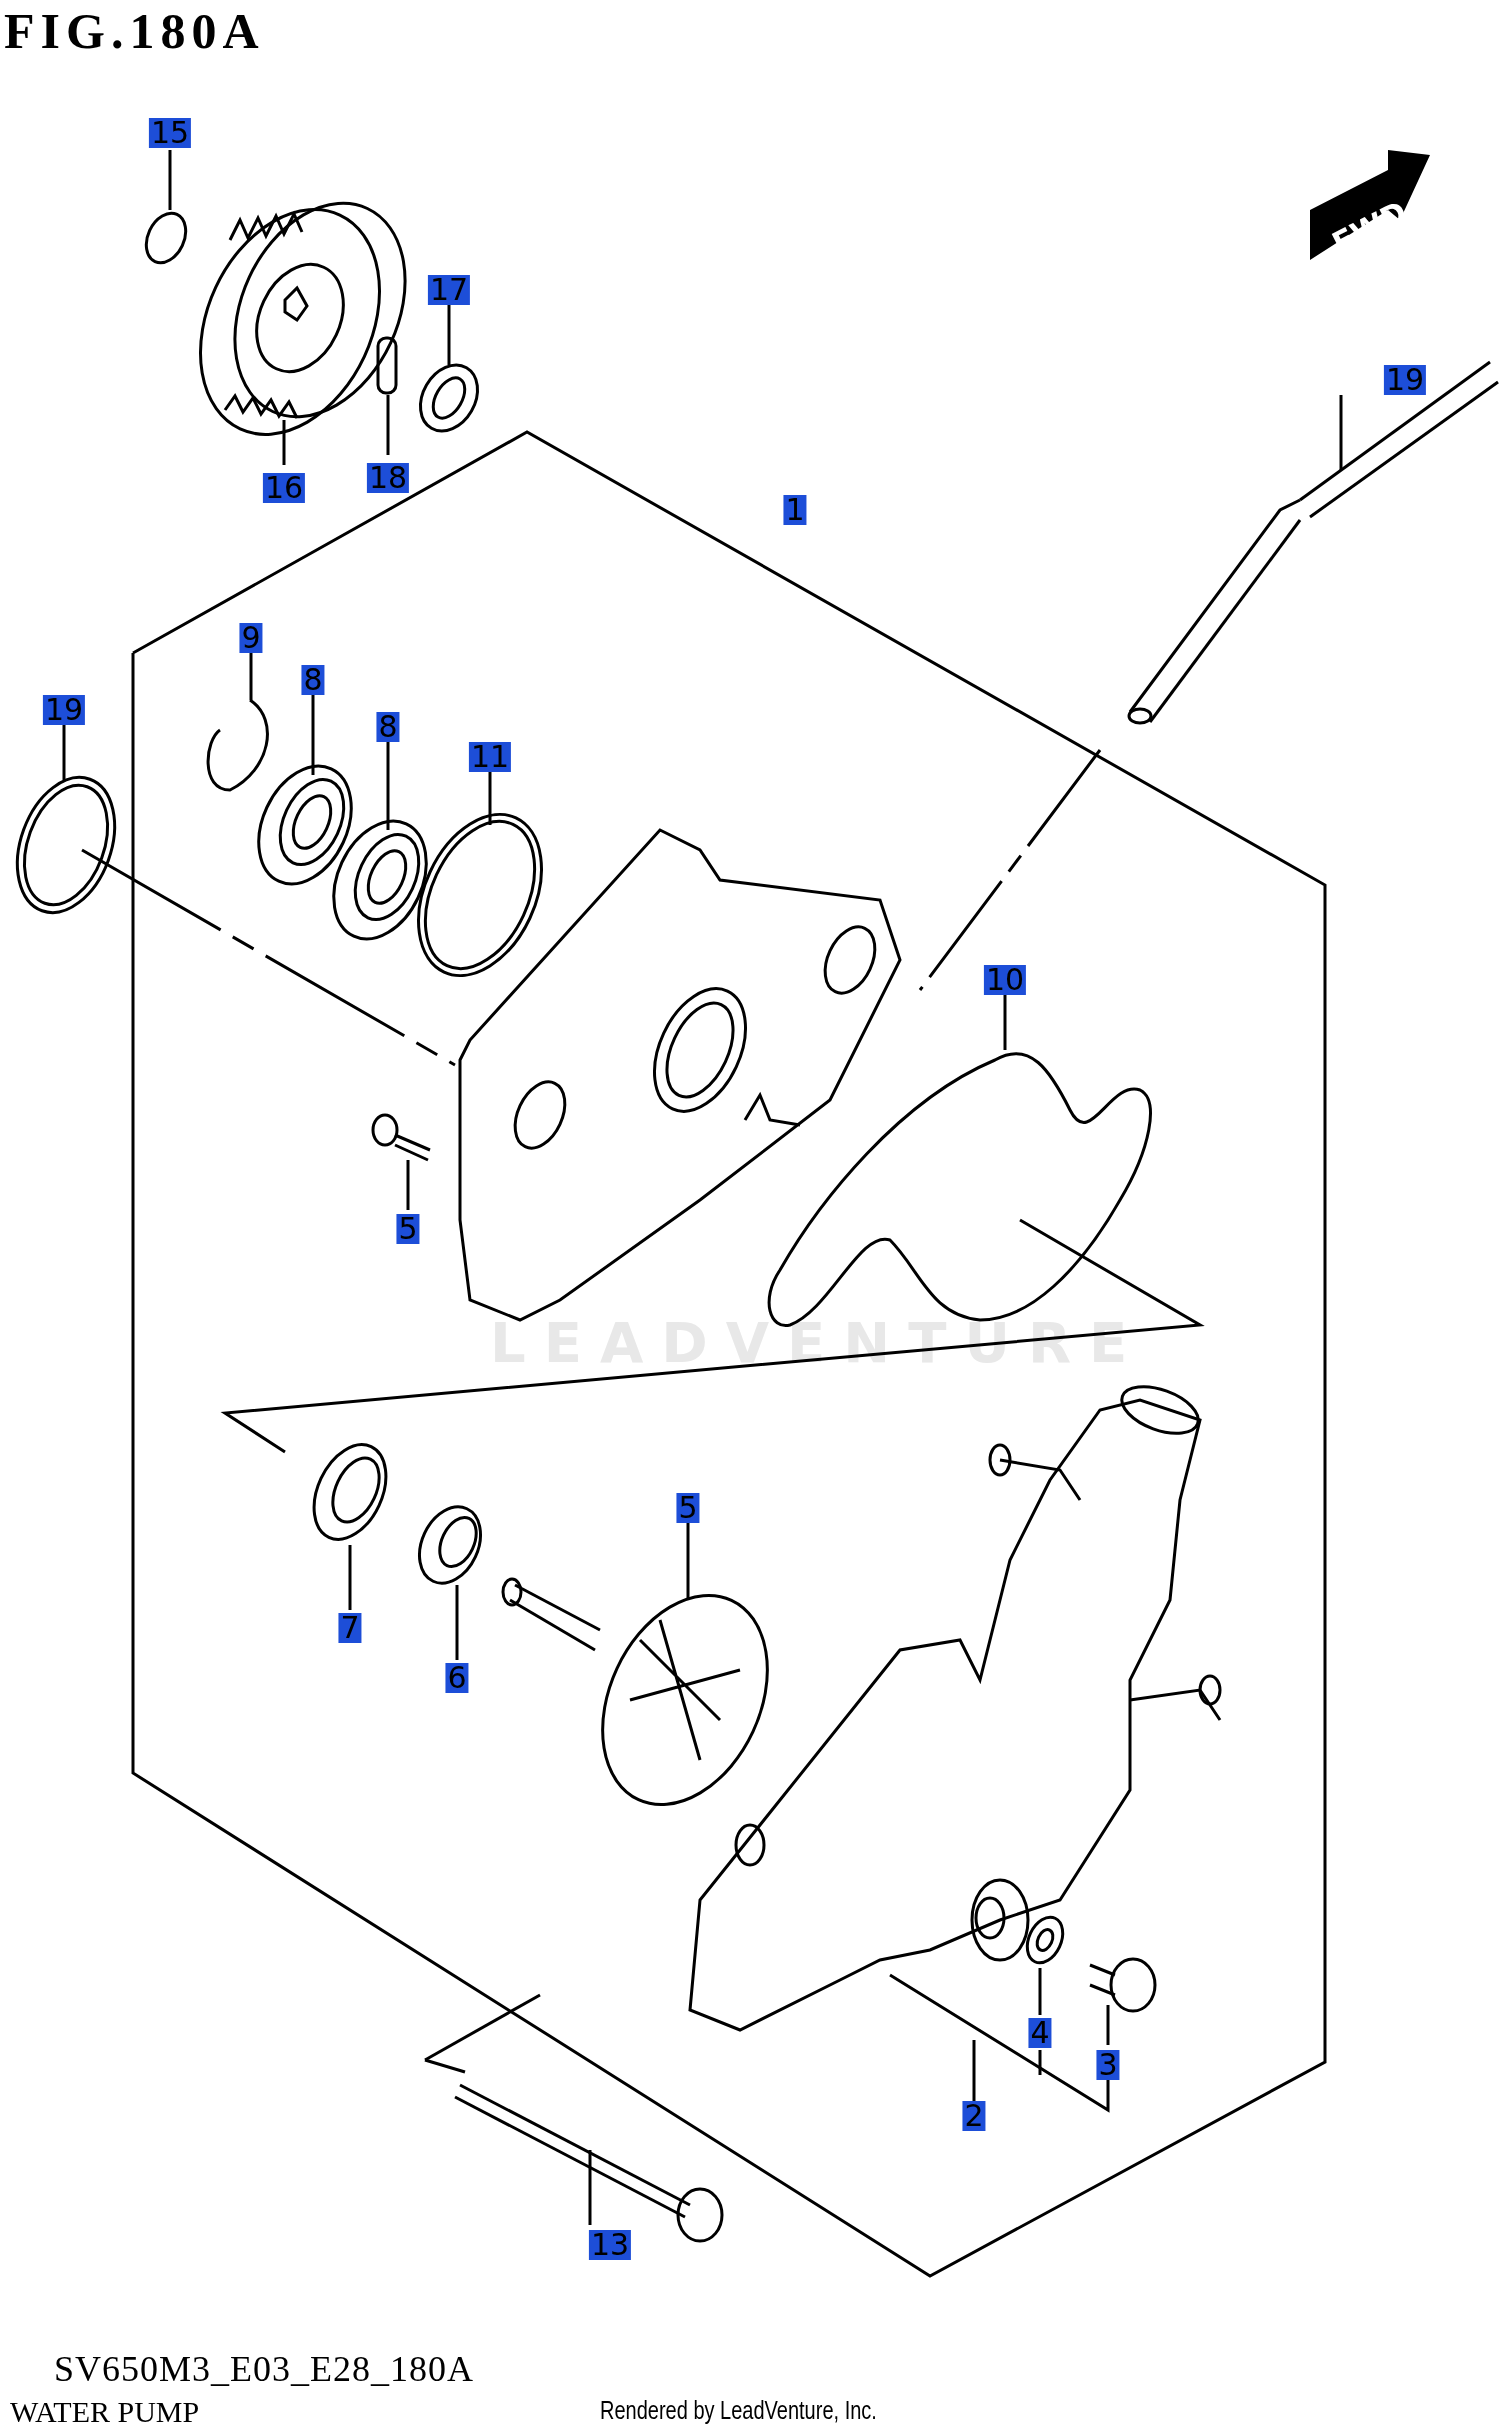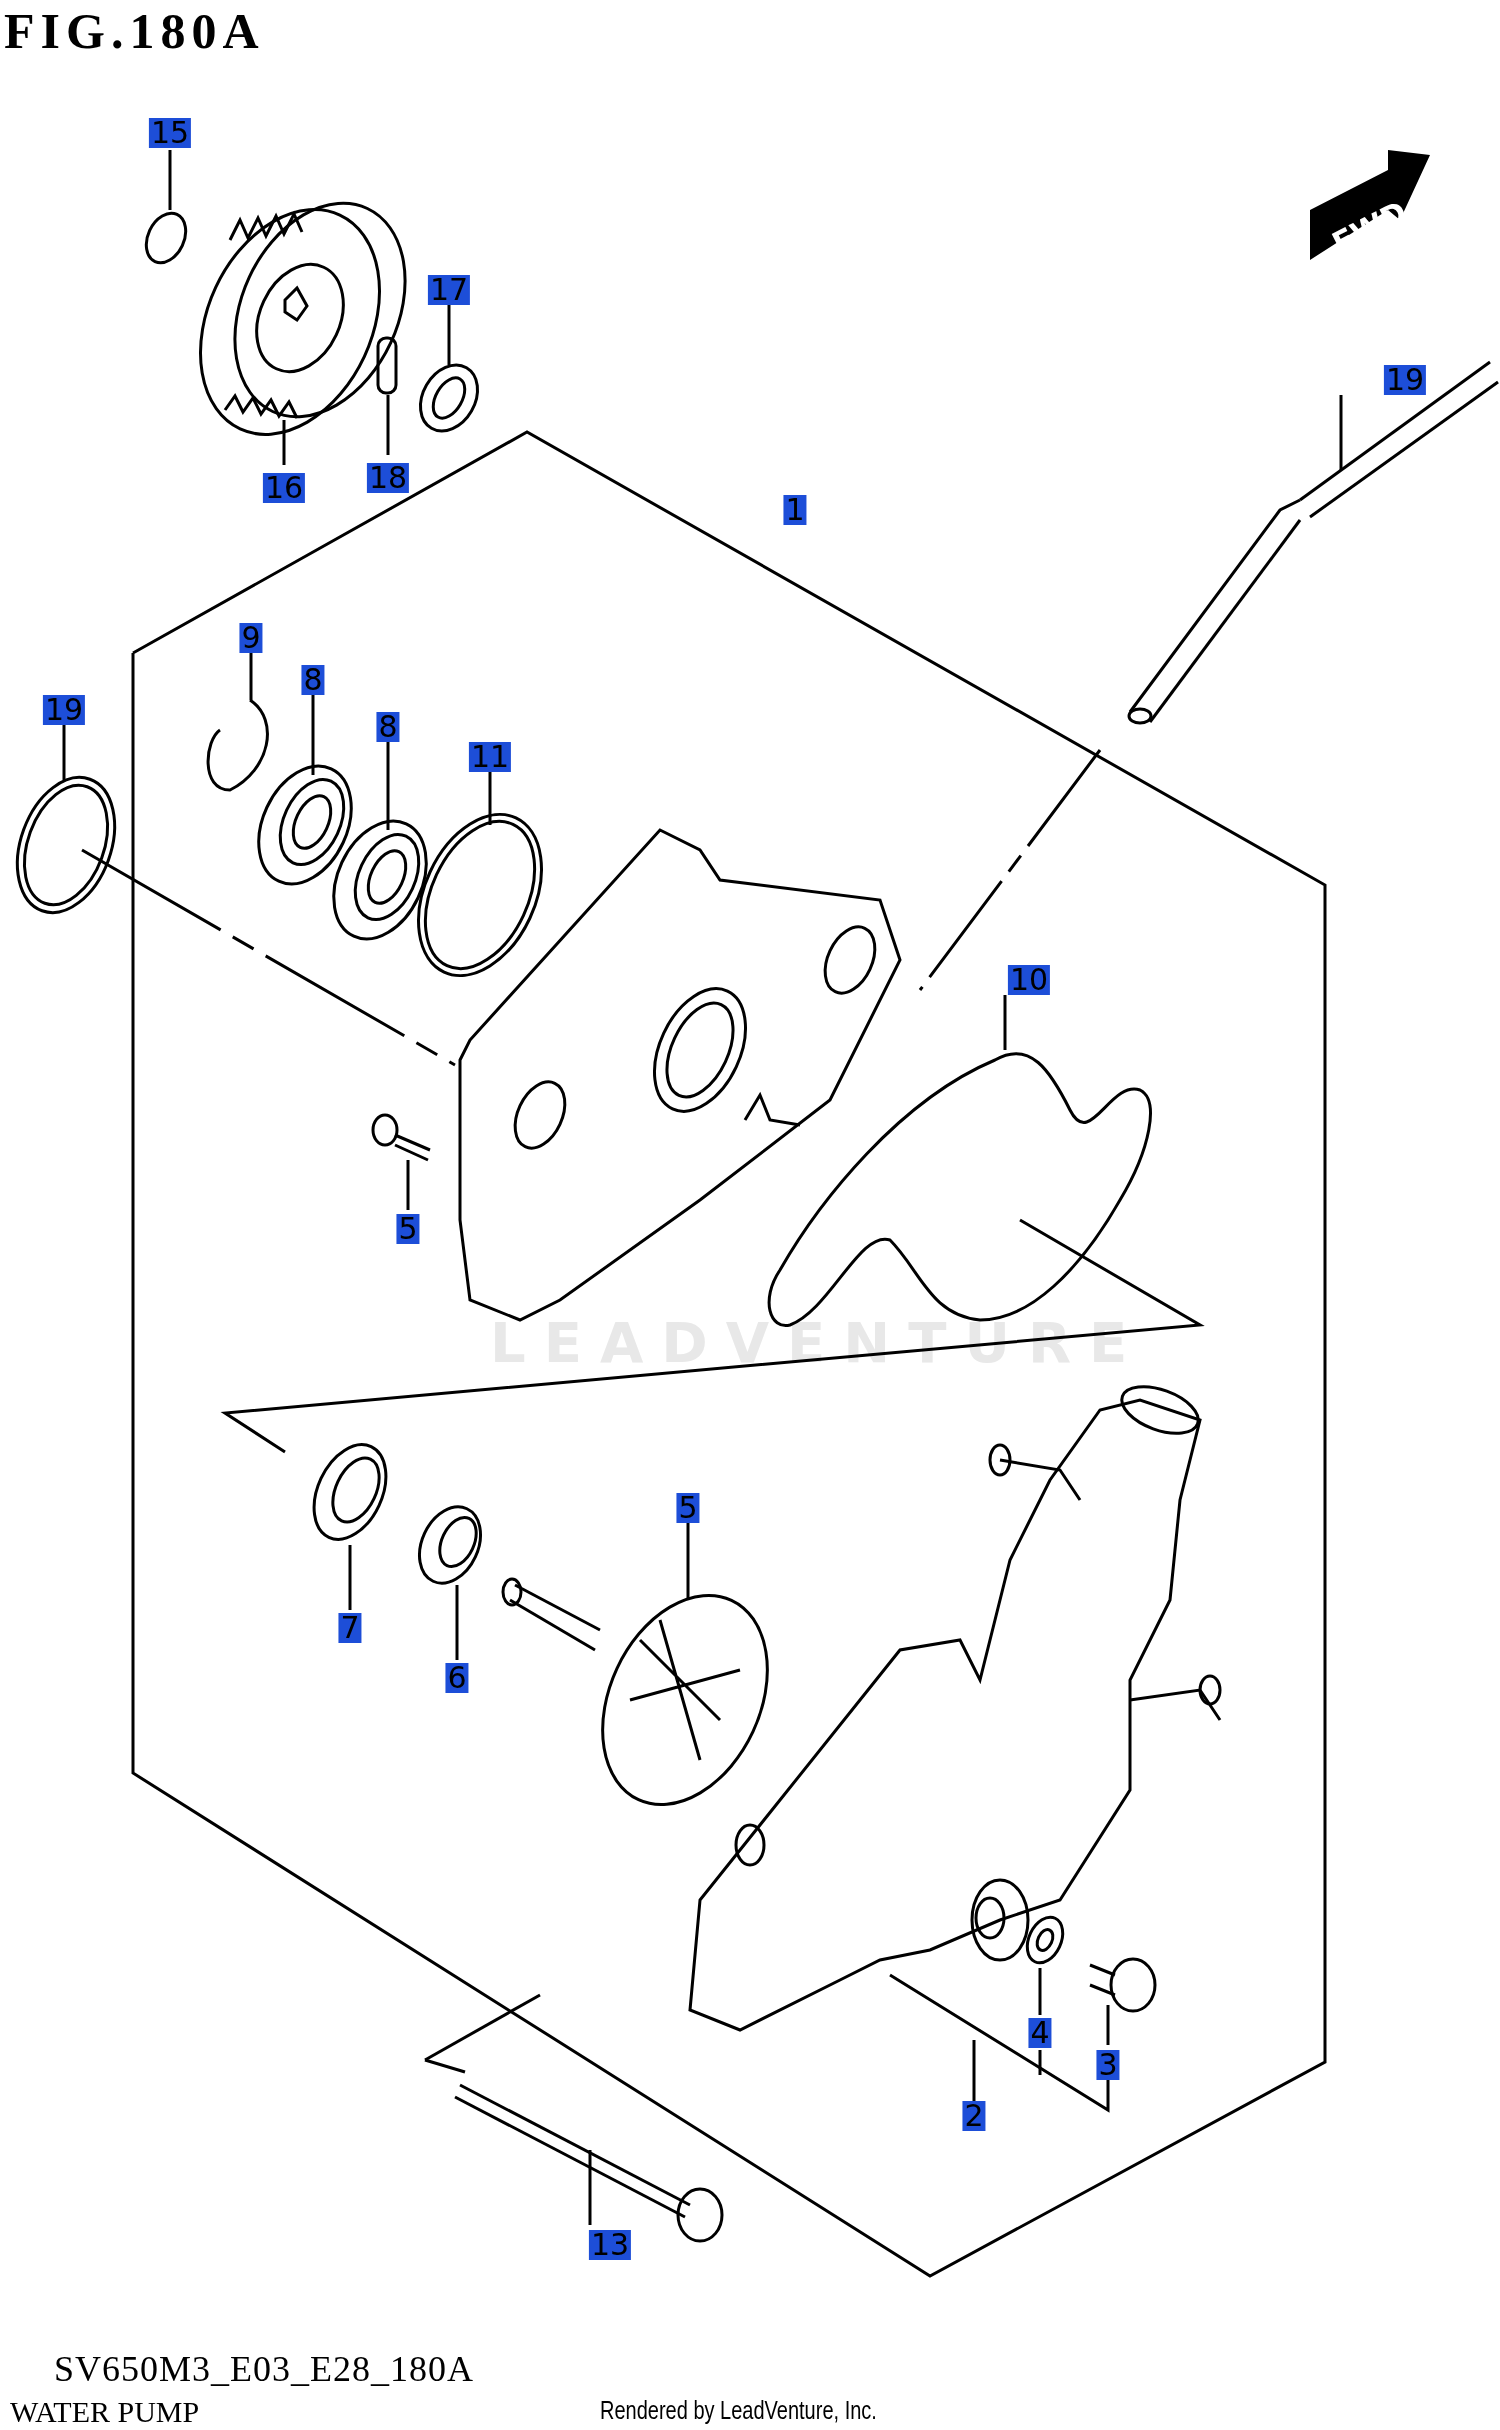--- a/index.html
+++ b/index.html
@@ -176,21 +176,21 @@
     <div class="callout" style="left: 795px; top: 510px;">1</div>
     <div class="callout" style="left: 974px; top: 2116px;">2</div>
     <div class="callout" style="left: 1108px; top: 2065px;">3</div>
     <div class="callout" style="left: 1040px; top: 2033px;">4</div>
     <div class="callout" style="left: 688px; top: 1508px;">5</div>
     <div class="callout" style="left: 457px; top: 1678px;">6</div>
     <div class="callout" style="left: 350px; top: 1628px;">7</div>
     <div class="callout" style="left: 313px; top: 680px;">8</div>
     <div class="callout" style="left: 388px; top: 727px;">8</div>
     <div class="callout" style="left: 251px; top: 638px;">9</div>
-    <div class="callout" style="left: 1005px; top: 980px; margin-left: 24px;">10</div>
+    <div class="callout" style="left: 1005px; top: 980px;">10</div>
     <div class="callout" style="left: 490px; top: 757px;">11</div>
     <div class="callout" style="left: 408px; top: 1229px;">5</div>
     <div class="callout" style="left: 610px; top: 2245px;">13</div>
     <div class="callout" style="left: 64px; top: 710px;">19</div>
     <div class="callout" style="left: 170px; top: 133px;">15</div>
     <div class="callout" style="left: 284px; top: 488px;">16</div>
     <div class="callout" style="left: 449px; top: 290px;">17</div>
     <div class="callout" style="left: 388px; top: 478px;">18</div>
     <div class="callout" style="left: 1405px; top: 380px;">19</div>
   </div>

